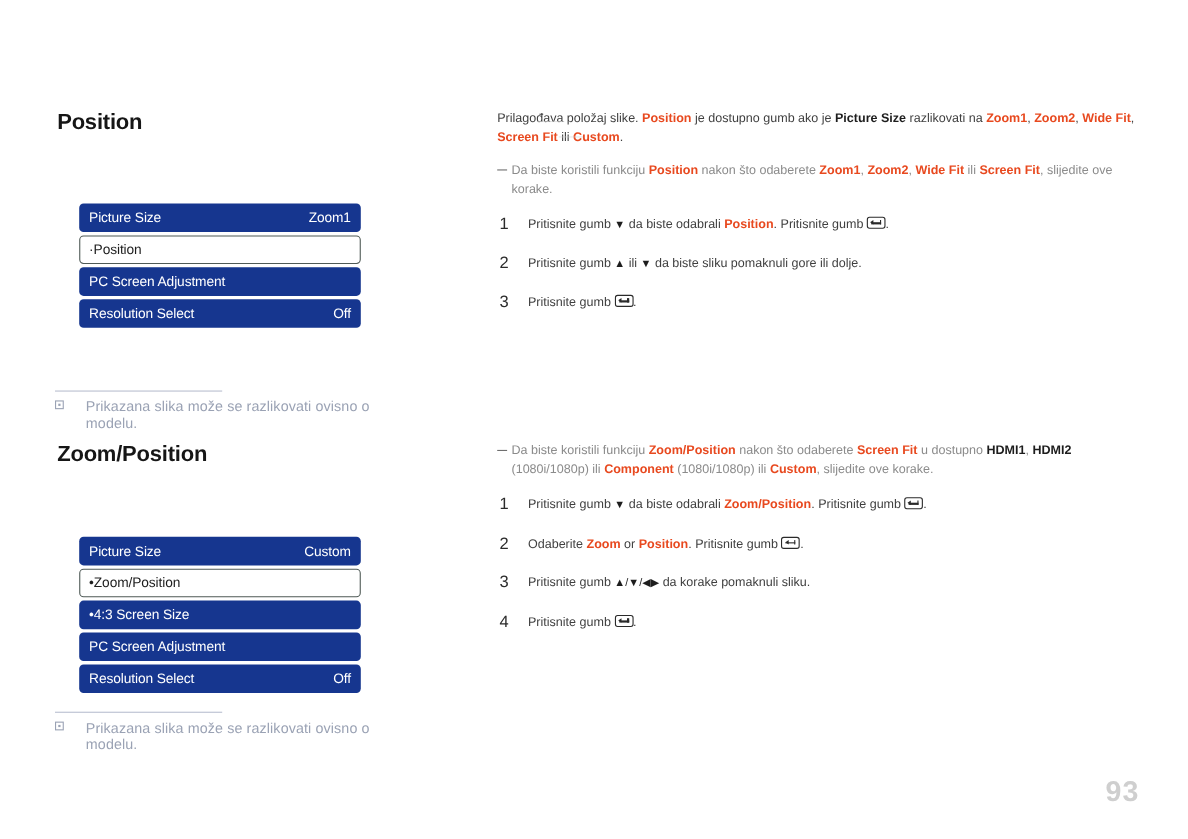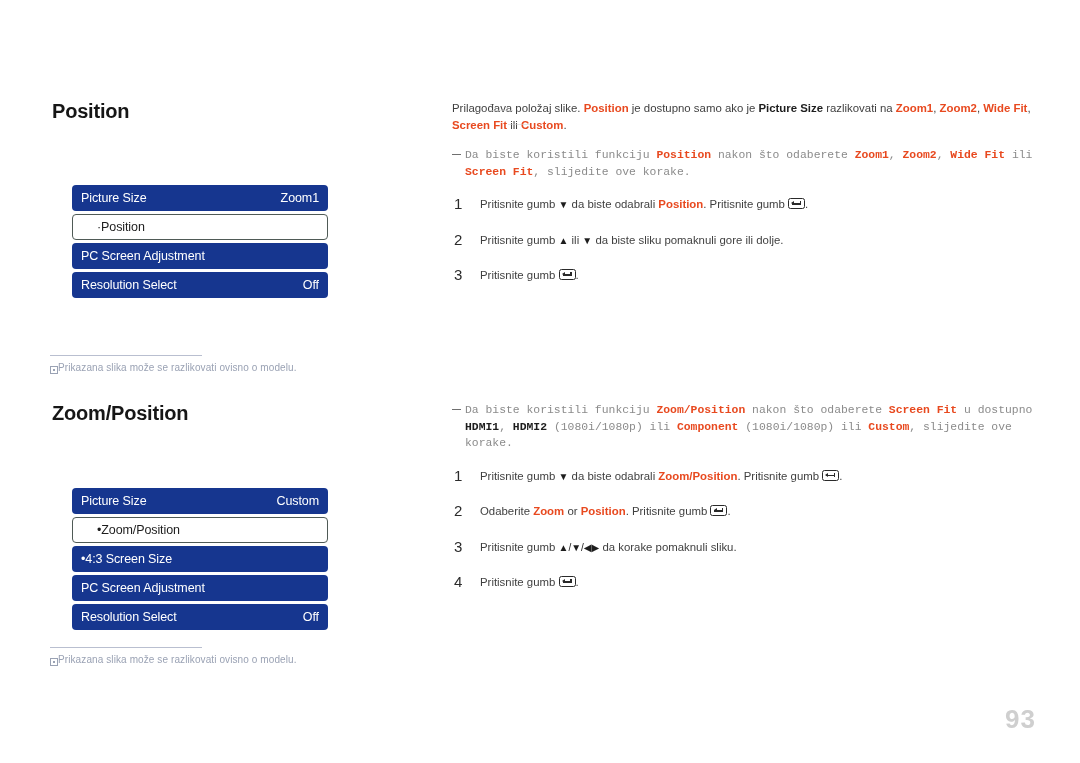--- a/index.html
+++ b/index.html
@@ -61,41 +61,41 @@
     justify-content: space-between;
     padding: 0 9px;
     font-size: 12.5px;
     box-sizing: border-box;
     letter-spacing: -0.1px;
   }
   .osd-row.selected {
     background: #ffffff;
     color: #1d1d1d;
     border: 1px solid #4f5a56;
-    padding: 0 24px;
+    padding: 0 8px;
   }
   .osd-row .osd-label { white-space: nowrap; }
   .osd-row .osd-value { white-space: nowrap; }
 
   .note-rule {
     position: absolute;
     left: 20px;
     width: 152px;
     height: 0;
     border-top: 1px solid #b9bfd0;
   }
   .note-line {
     position: absolute;
     left: 20px;
     width: 330px;
-    font-size: 10px;
+    font-size: 13px;
     color: #9aa2b4;
     display: flex;
-    align-items: center;
-    gap: 0;
+    align-items: flex-start;
+    gap: 20px;
     letter-spacing: 0.1px;
   }
   .note-glyph {
     display: inline-block;
     width: 8px;
     height: 8px;
     border: 1px solid #9aa2b4;
     position: relative;
     top: 2px;
     flex: none;
@@ -129,21 +129,20 @@
   b.k {
     color: #1d1d1d;
     font-weight: bold;
   }
 
   .hint {
     position: relative;
     padding-left: 13px;
     color: #8b8b8b;
     margin: 0;
-    font-family: Liberation Mono, monospace;
   }
   .hint::before {
     content: "";
     position: absolute;
     left: 0;
     top: 7px;
     width: 9px;
     height: 0;
     border-top: 1.4px solid #6f6f6f;
   }
@@ -260,21 +259,21 @@
     </div>
 
     <div class="note-rule" style="left:50px; top:355px;"></div>
     <div class="note-line" style="left:50px; top:362px;">
       <span class="note-glyph"></span>
       <span>Prikazana slika može se razlikovati ovisno o modelu.</span>
     </div>
 
     <div class="right-col" style="top:100px;">
 
-      <p class="intro"><span>Prilagođava položaj slike. </span><b class="em">Position</b><span> je dostupno samo ako je </span><b class="k">Picture Size</b><span> razlikovati na </span><b class="em">Zoom1</b><span>, </span><b class="em">Zoom2</b><span>, </span><b class="em">Wide Fit</b><span>, </span><b class="em">Screen Fit</b><span> ili </span><b class="em">Custom</b><span>.</span></p>
+      <p class="intro"><span>Prilagođava položaj slike. </span><b class="em">Position</b><span> je dostupno gumb ako je </span><b class="k">Picture Size</b><span> razlikovati na </span><b class="em">Zoom1</b><span>, </span><b class="em">Zoom2</b><span>, </span><b class="em">Wide Fit</b><span>, </span><b class="em">Screen Fit</b><span> ili </span><b class="em">Custom</b><span>.</span></p>
 
       <p class="hint" style="margin-top:14px;"><span>Da biste koristili funkciju </span><b class="em">Position</b><span> nakon što odaberete </span><b class="em">Zoom1</b><span>, </span><b class="em">Zoom2</b><span>, </span><b class="em">Wide Fit</b><span> ili </span><b class="em">Screen Fit</b><span>, slijedite ove korake.</span></p>
 
       <div class="steps" style="margin-top:16px;">
 
         <p class="step" style="margin-top:0;">
           <span class="step-num">1</span><span>Pritisnite gumb </span><span class="arrow">▼</span><span> da biste odabrali </span><b class="em">Position</b><span>. Pritisnite gumb </span><span class="key-enter"><span class="key-tail"></span></span><span>.</span>
         </p>
 
         <p class="step" style="margin-top:19px;">

